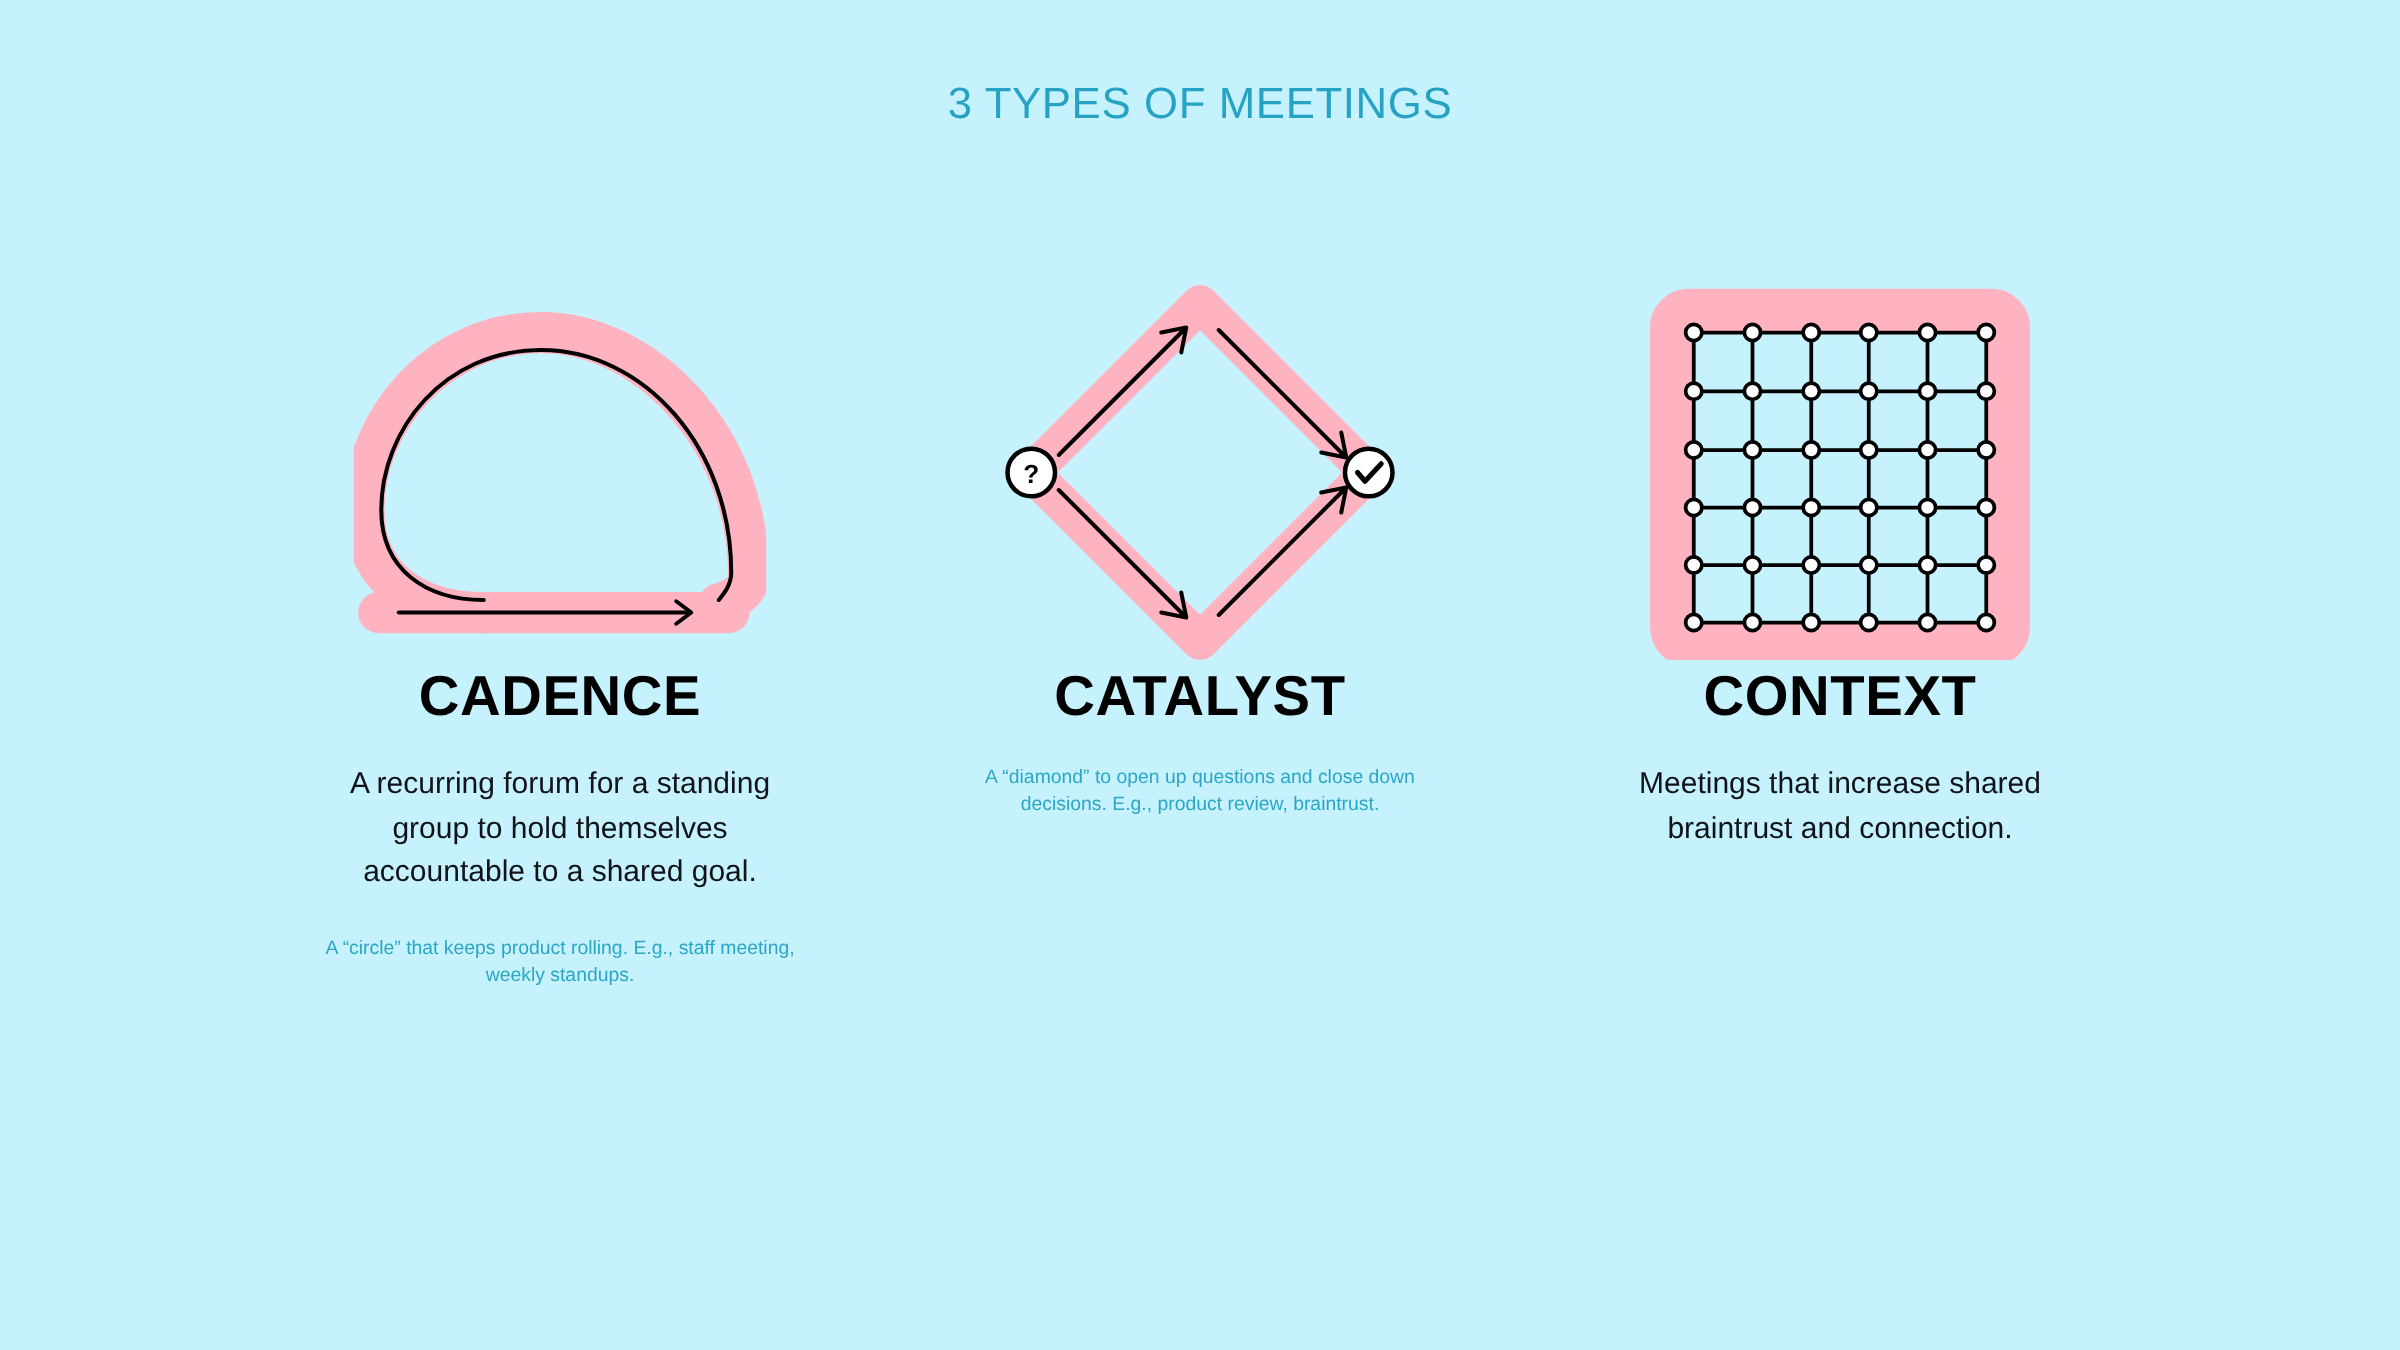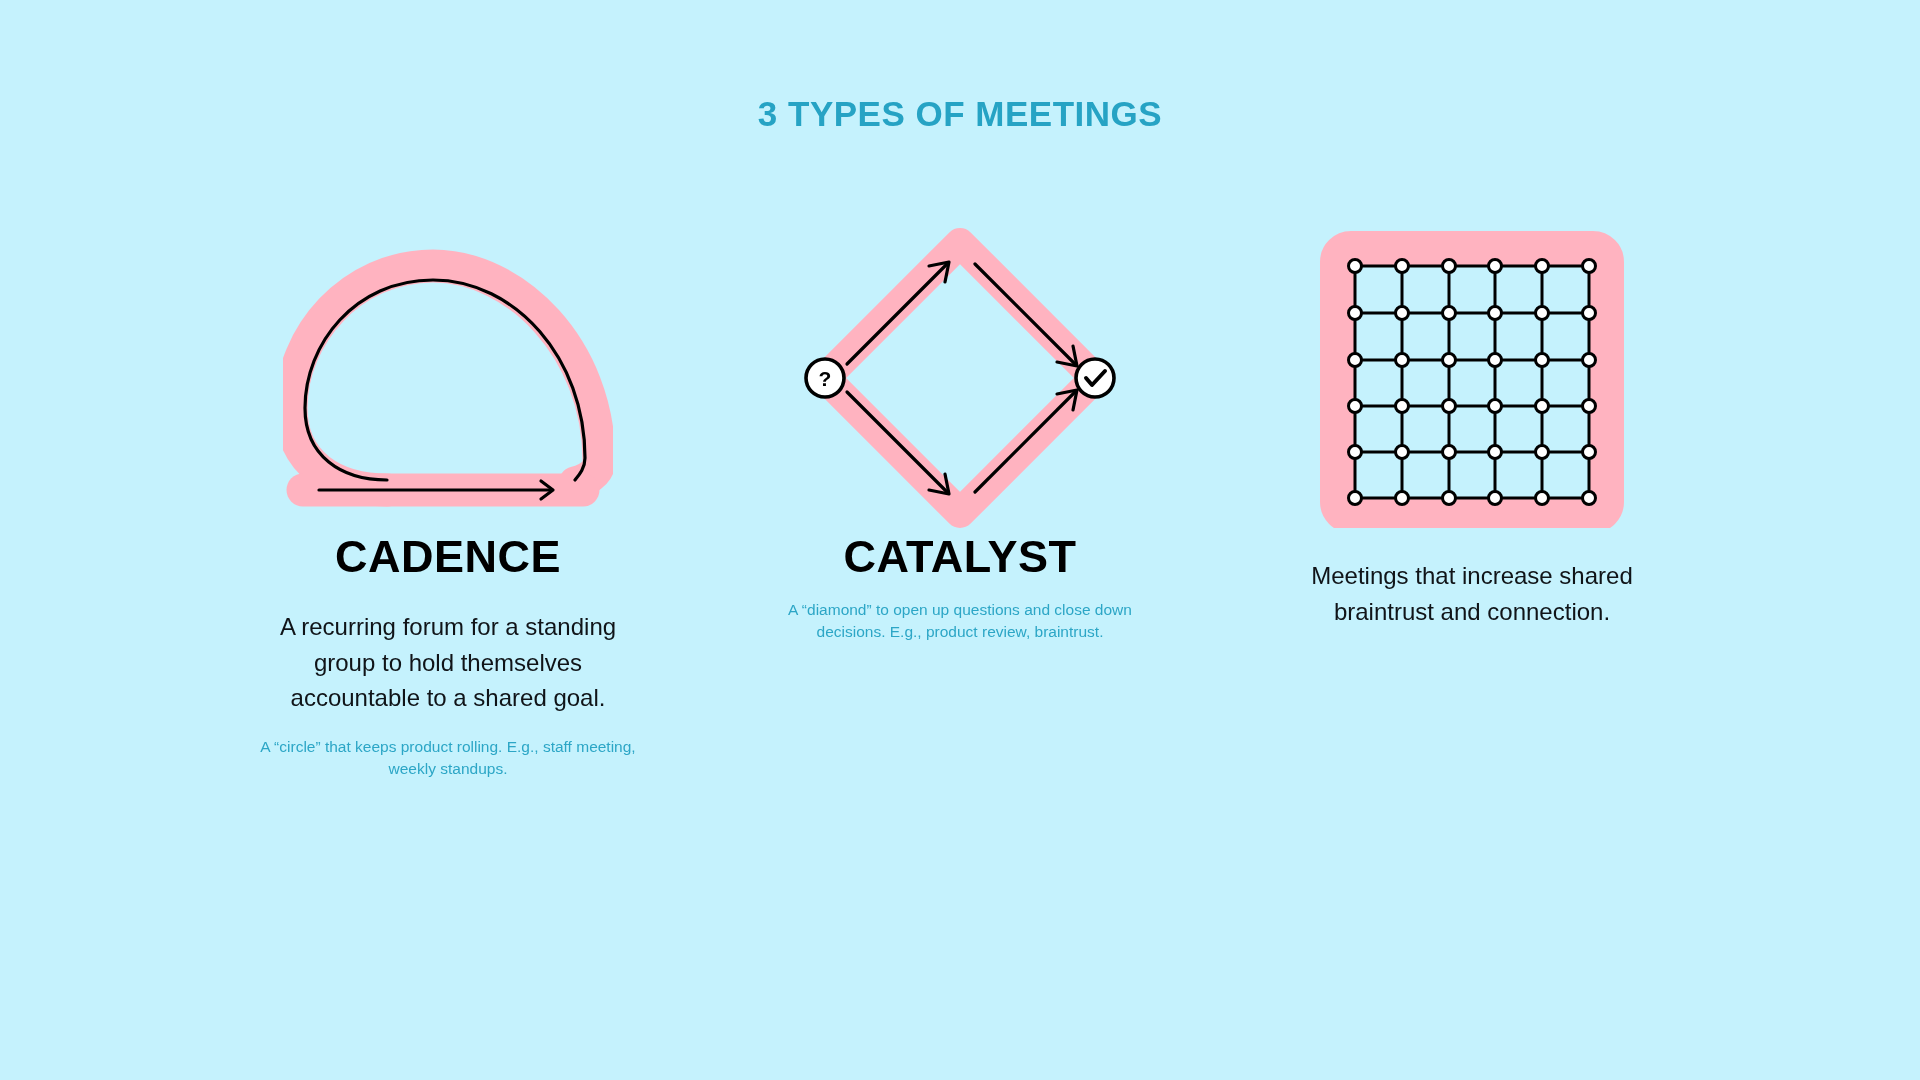--- a/index.html
+++ b/index.html
@@ -16,26 +16,26 @@
   .page {
     position: relative;
     width: 1920px;
     height: 1080px;
     background: #c5f2fd;
   }
 
   
   .title {
     position: absolute;
-    top: 94px;
+    top: 63px;
     left: 0;
     width: 1920px;
     text-align: center;
     font-size: 35px;
-    font-weight: bold;
+    font-weight: normal;
     letter-spacing: 0.5px;
     color: #26a3c4;
   }
 
   
   .columns {
     position: absolute;
     top: 228px;
     left: 0;
     width: 1920px;
@@ -73,21 +73,21 @@
   .card-body {
     margin-top: 30px;
     font-size: 24px;
     line-height: 1.48;
     color: #101418;
     text-align: center;
     max-width: 360px;
   }
 
   .card-caption {
-    margin-top: 20px;
+    margin-top: 32px;
     font-size: 15.5px;
     line-height: 1.42;
     color: #2ca6c6;
     text-align: center;
     max-width: 380px;
   }
 </style>
 </head>
 <body>
 
@@ -227,17 +227,18 @@
 
             <circle cx="48" cy="270" r="6.5"></circle>
               <circle cx="95" cy="270" r="6.5"></circle>
               <circle cx="142" cy="270" r="6.5"></circle>
             <circle cx="188" cy="270" r="6.5"></circle>
               <circle cx="235" cy="270" r="6.5"></circle>
               <circle cx="282" cy="270" r="6.5"></circle>
           </g>
         </svg>
       </div>
+      <div class="card-heading">CONTEXT</div>
       <div class="card-body">Meetings that increase shared braintrust and connection.</div>
     </div>
 
   </div>
 </div>
 
 </body></html>

